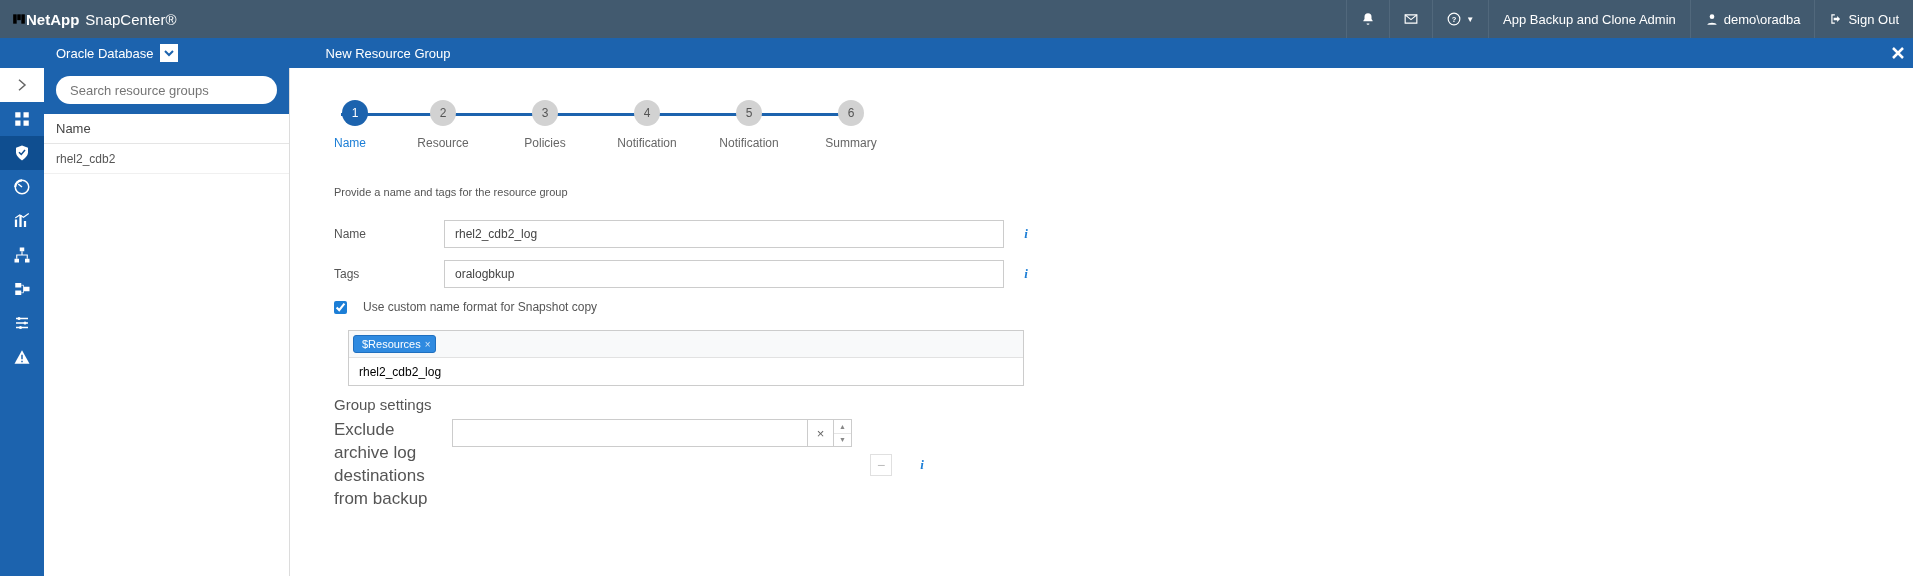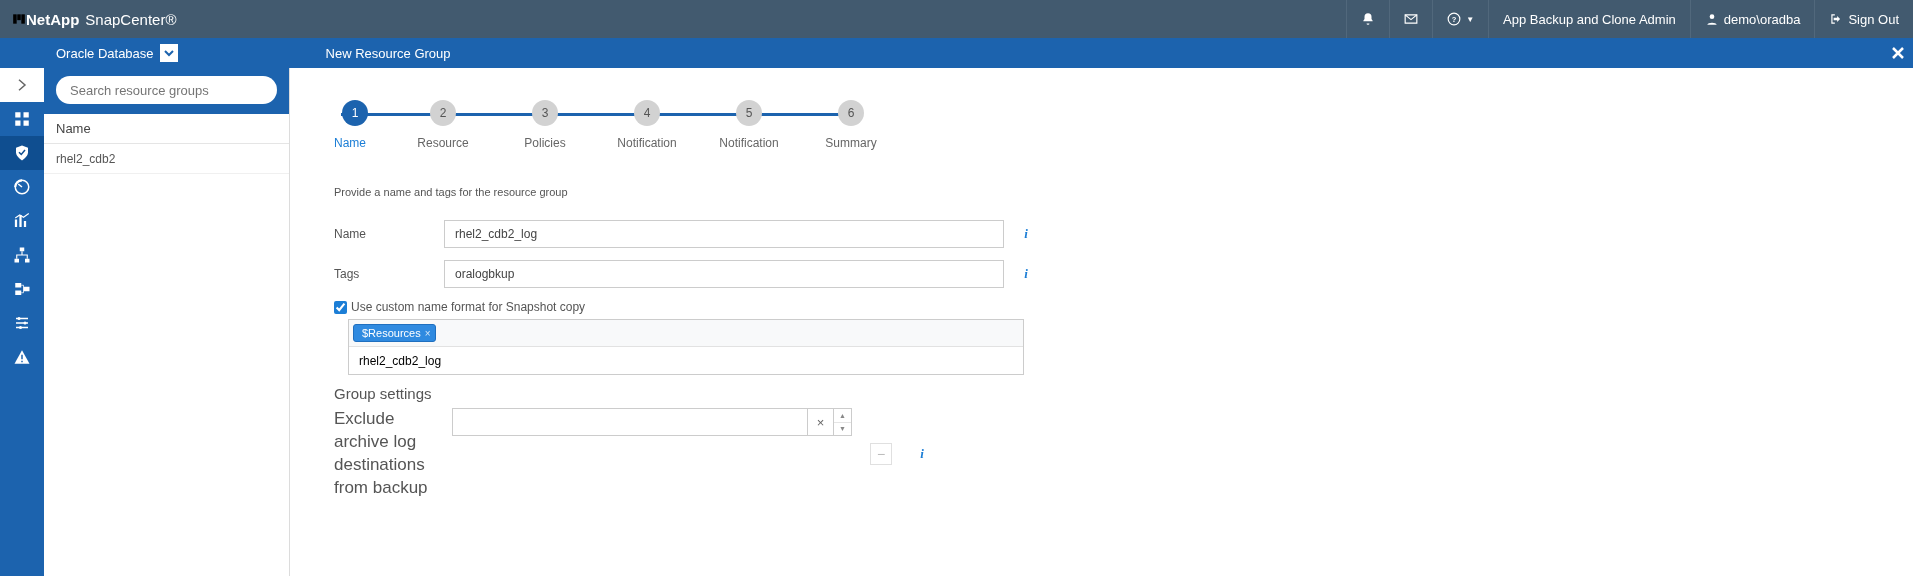--- a/index.html
+++ b/index.html
@@ -39,21 +39,21 @@
 .step.active .circle { background: #1c63ae; color: #fff; }
 .lbl { margin-top: 10px; font-size: 12px; color: #666; }
 .step.active .lbl { color: #1c7ed6; }
 .line { position: absolute; top: 13px; height: 3px; background: #1c63ae; left: -50%; right: 50%; z-index: 1; }
 .step:first-child .line { display: none; }
 .section-head { font-size: 11px; color: #555; margin-bottom: 22px; font-weight: 400; }
 .frow { display: flex; align-items: center; margin-bottom: 12px; }
 .flabel { width: 110px; font-size: 12px; color: #555; }
 .finput { width: 560px; height: 28px; border: 1px solid #ccc; padding: 0 10px; font-size: 12px; color: #444; }
 .info-i { width: 16px; height: 16px; margin-left: 14px; color: #1c7ed6; font-weight: bold; font-style: italic; font-family: serif; display: inline-flex; align-items: center; justify-content: center; cursor: pointer; }
-.chk-row { margin-left: 0; margin-bottom: 5px; display: flex; align-items: flex-end; gap: 4px; }
+.chk-row { margin-left: 0; margin-bottom: 16px; display: flex; align-items: flex-end; gap: 16px; }
 .chk-row input { accent-color: #1c7ed6; }
 .chk-row label { font-size: 12px; color: #555; }
 .tagbox { margin-left: 14px; width: 676px; border: 1px solid #ccc; }
 .tagbox-tags { padding: 4px; display: flex; gap: 4px; background: #f8f9fa; }
 .tag { background: #2f8ae0; color: #fff; font-size: 11px; padding: 2px 4px 2px 8px; border-radius: 3px; display: flex; align-items: center; gap: 4px; border: 1px solid #1f6fbf; }
 .tag .x { font-size: 10px; cursor: pointer; opacity: .8; }
 .tagbox input { width: 100%; height: 28px; border: none; border-top: 1px solid #e2e2e2; padding: 0 10px; font-size: 12px; outline: none; }
 .subhead { font-size: 15px; color: #555; margin: 10px 0 6px; }
 .exclude-row { display: flex; align-items: flex-start; gap: 8px; }
 .exclude-lbl { width: 110px; font-size: 17px; color: #555; line-height: 1.35; }

